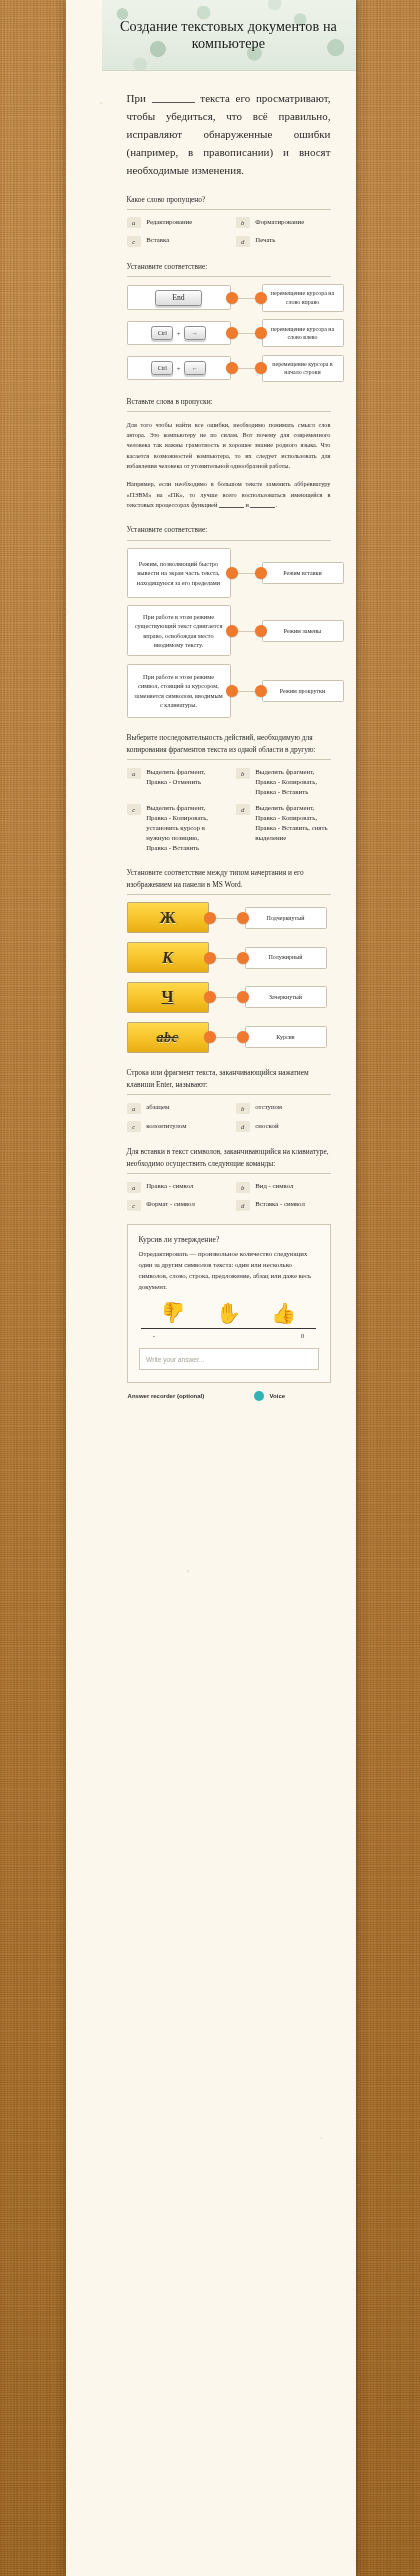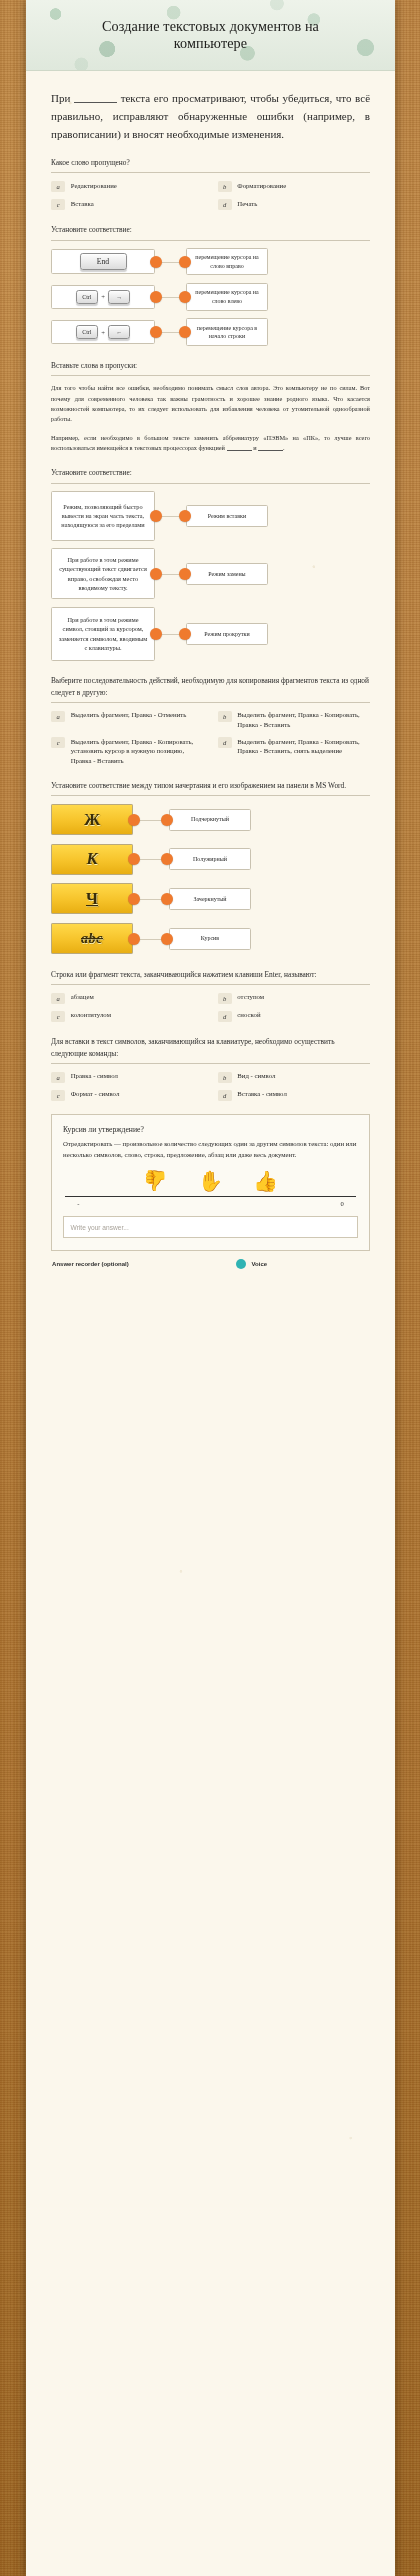--- a/index.html
+++ b/index.html
@@ -8,32 +8,33 @@
     width: 421px;
     background: #b07a3a;
     background-image:
       repeating-linear-gradient(0deg, rgba(120,70,20,0.10) 0 1.1px, rgba(255,220,160,0.06) 1.1px 2.2px),
       repeating-linear-gradient(90deg, rgba(140,85,30,0.12) 0 1.6px, rgba(255,225,170,0.05) 1.6px 3.3px),
       radial-gradient(circle at 20% 10%, #c08a4a 0%, #a8702f 60%, #95601f 100%);
     font-family: "Liberation Serif", serif;
     color: #2b2b2b;
   }
   .page {
-    width: 369px;
+    width: 290px;
     margin: 0 auto;
     background: #fbf7ec;
     background-image:
       radial-gradient(circle at 12% 4%, rgba(214,198,160,0.35) 0 1.1px, transparent 1.6px),
       radial-gradient(circle at 78% 22%, rgba(214,198,160,0.30) 0 1.1px, transparent 1.6px),
       radial-gradient(circle at 42% 61%, rgba(214,198,160,0.28) 0 1.1px, transparent 1.6px),
       radial-gradient(circle at 88% 83%, rgba(214,198,160,0.25) 0 1.1px, transparent 1.6px);
     box-shadow: 0 0 10px rgba(0,0,0,0.35);
     padding-bottom: 5.5px;
     min-height: 2576px;
     position: relative;
+    padding-left: 36px;
   }
 
   
   .hero {
     position: relative;
     height: 71px;
     background: #e9efe6;
     background-image:
       radial-gradient(circle at 8% 20%, rgba(150,190,160,0.55) 0 5.5px, transparent 6px),
       radial-gradient(circle at 22% 70%, rgba(120,165,135,0.45) 0 7.7px, transparent 8.2px),
@@ -359,21 +360,21 @@
         <div class="connector" style="height:54px">
           <div class="line"></div>
           <div class="dot l"></div>
           <div class="dot r"></div>
         </div>
         <div class="right-card">Режим прокрутки</div>
       </div>
 
     </div>
 
-    <div class="qtext">Выберите последовательность действий, необходимую для копирования фрагментов текста из одной следует в другую:</div>
+    <div class="qtext">Выберите последовательность действий, необходимую для копирования фрагментов текста из одной области в другую:</div>
     <div class="rule"></div>
     <div class="opts">
       <div class="opt">
         <div class="opt-key">a</div>
         <div class="opt-label">Выделить фрагмент, Правка - Отменить</div>
       </div>
       <div class="opt">
         <div class="opt-key">b</div>
         <div class="opt-label">Выделить фрагмент, Правка - Копировать, Правка - Вставить</div>
       </div>

